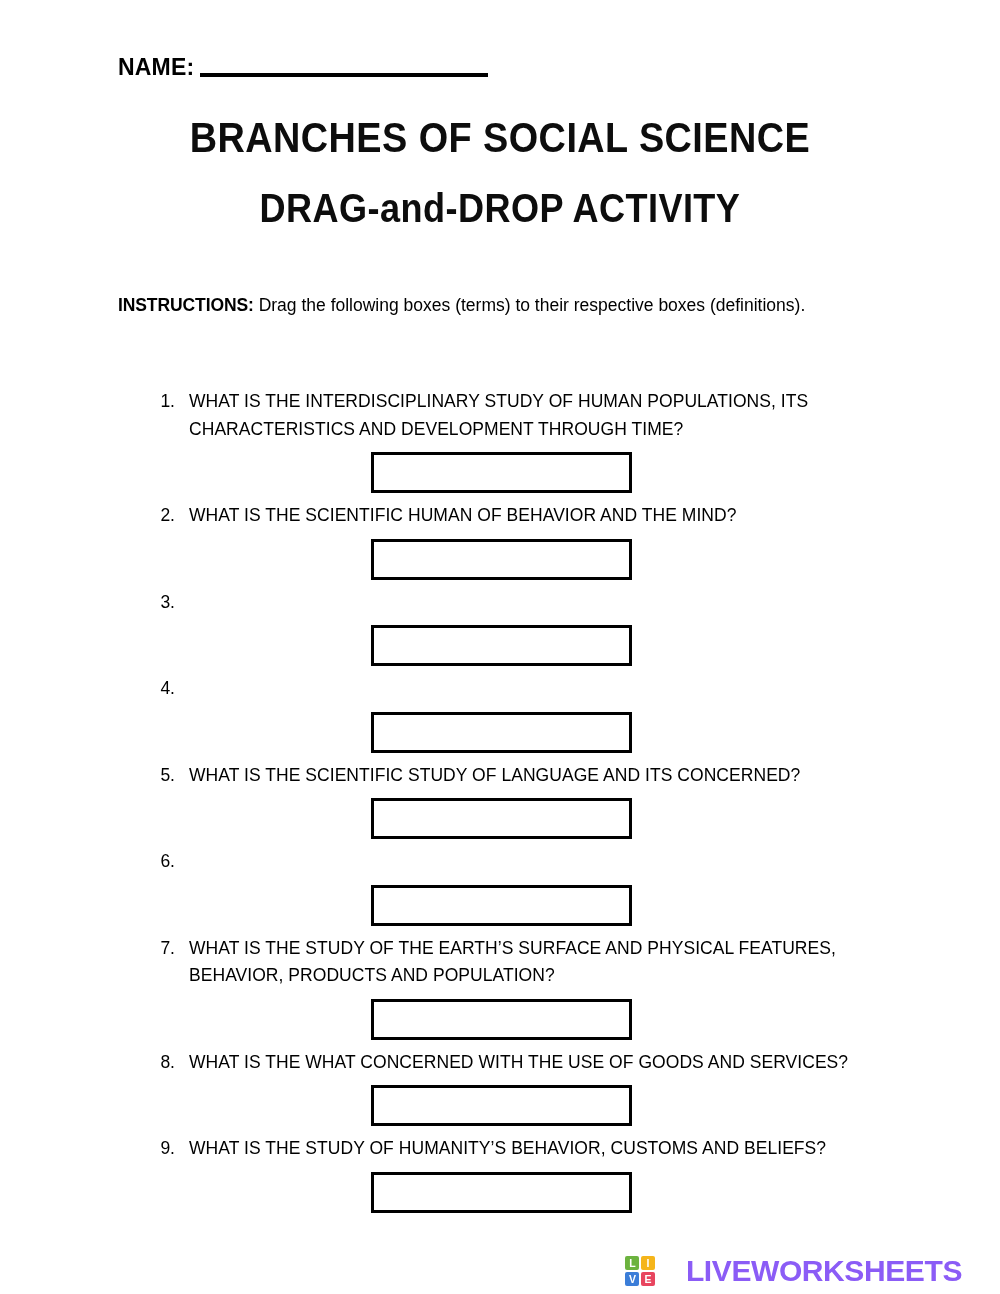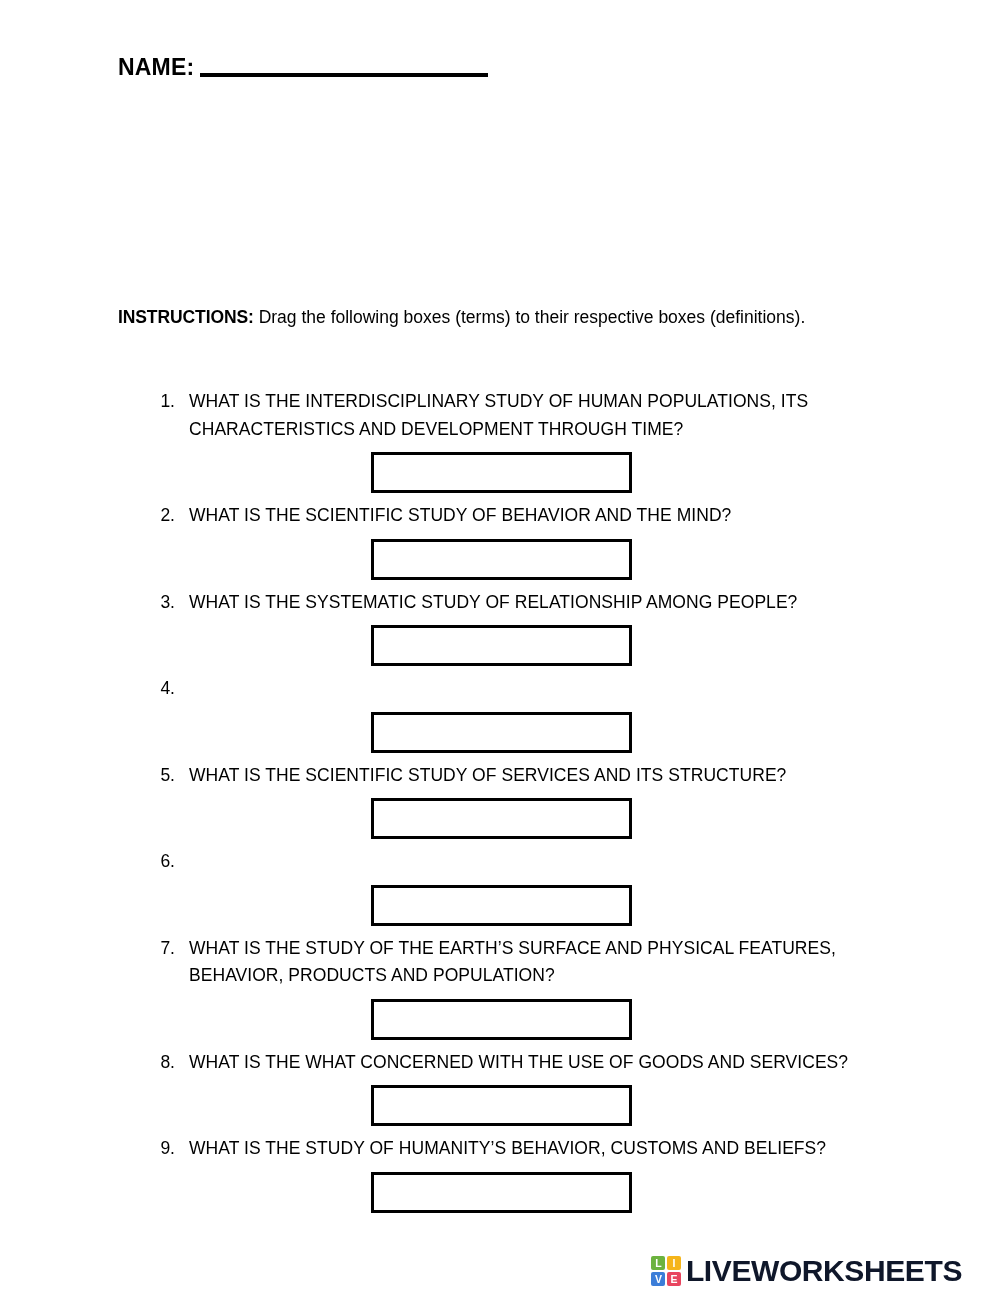--- a/index.html
+++ b/index.html
@@ -76,21 +76,21 @@
   .title-sub {
     font-size: 41px;
     line-height: 52px;
     margin: 0;
   }
 
   
   .instructions {
     position: absolute;
     left: 118px;
-    top: 286px;
+    top: 274px;
     width: 690px;
     font-size: 17.5px;
     line-height: 27px;
   }
   .instructions b {
     font-weight: 700;
     letter-spacing: -0.1px;
   }
 
   
@@ -163,76 +163,80 @@
   .lw-tile.t-l { background: #6cb33f; }
   .lw-tile.t-i { background: #f5b51a; }
   .lw-tile.t-v { background: #3b7dd8; }
   .lw-tile.t-e { background: #e8455f; }
   .lw-wordmark {
     font-family: "Liberation Sans", sans-serif;
     font-weight: 700;
     font-size: 30px;
     line-height: 1;
     letter-spacing: -0.4px;
-    color: #0f172a;
-    white-space: nowrap;
+    color: #8b5cf6;
+    white-space: nowrap;
+    margin-left: 26px;
   }
 </style>
 </head>
 <body>
 
 <div class="page">
 
   <div class="name-row">
     <span class="name-label">NAME:</span>
     <span class="name-blank"></span>
   </div>
 
+  <div class="title-block">
+    <div class="title-main">BRANCHES OF SOCIAL SCIENCE</div>
+    <div class="title-sub">DRAG-and-DROP ACTIVITY</div>
+  </div>
 
   <p class="instructions">
     <b>INSTRUCTIONS:</b><span> Drag the following boxes (terms) to their respective boxes (definitions).</span>
   </p>
 
   <div class="qlist">
 
     <div class="qitem">
       <div class="qrow">
         <span class="qnum">1.</span>
         <span class="qtext">WHAT IS THE INTERDISCIPLINARY STUDY OF HUMAN POPULATIONS, ITS CHARACTERISTICS AND DEVELOPMENT THROUGH TIME?</span>
       </div>
       <div class="dropbox"></div>
     </div>
 
     <div class="qitem">
       <div class="qrow">
         <span class="qnum">2.</span>
-        <span class="qtext">WHAT IS THE SCIENTIFIC STUDY OF BEHAVIOR AND THE MIND?</span>
+        <span class="qtext">WHAT IS THE SCIENTIFIC HUMAN OF BEHAVIOR AND THE MIND?</span>
       </div>
       <div class="dropbox"></div>
     </div>
 
     <div class="qitem">
       <div class="qrow">
         <span class="qnum">3.</span>
-        <span class="qtext">WHAT IS THE SYSTEMATIC STUDY OF RELATIONSHIP AMONG PEOPLE?</span>
       </div>
       <div class="dropbox"></div>
     </div>
 
     <div class="qitem">
       <div class="qrow">
         <span class="qnum">4.</span>
       </div>
       <div class="dropbox"></div>
     </div>
 
     <div class="qitem">
       <div class="qrow">
         <span class="qnum">5.</span>
-        <span class="qtext">WHAT IS THE SCIENTIFIC STUDY OF SERVICES AND ITS STRUCTURE?</span>
+        <span class="qtext">WHAT IS THE SCIENTIFIC STUDY OF LANGUAGE AND ITS CONCERNED?</span>
       </div>
       <div class="dropbox"></div>
     </div>
 
     <div class="qitem">
       <div class="qrow">
         <span class="qnum">6.</span>
       </div>
       <div class="dropbox"></div>
     </div>

